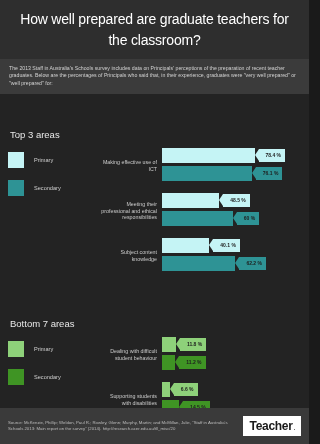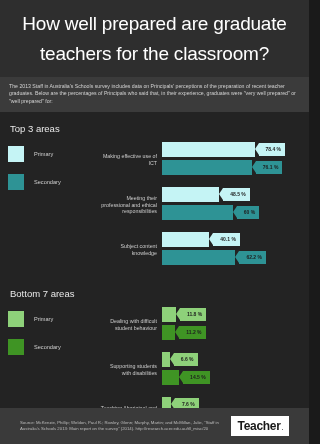--- a/index.html
+++ b/index.html
@@ -18,22 +18,22 @@
   }
 
   
   .header {
     background: #2e2e2e;
     padding: 9px 10px 8px 10px;
     text-align: center;
   }
   .header h1 {
     color: #ffffff;
-    font-size: 19px;
-    line-height: 30px;
+    font-size: 14px;
+    line-height: 21px;
     font-weight: 400;
     letter-spacing: -0.2px;
   }
 
   .subtitle-band {
     background: #3b3b3b;
     padding: 6px 9px 7px 9px;
   }
   .subtitle-band p {
     color: #d2d2d2;
@@ -45,20 +45,21 @@
   
   .section {
     position: relative;
     padding: 0 8px;
   }
   .section-title {
     color: #e8e8e8;
     font-size: 9.5px;
     font-weight: 400;
     padding: 11px 0 0 2px;
+    margin-top: 24px;
   }
 
   .section-body {
     display: flex;
     flex-direction: row;
     align-items: flex-start;
     padding-top: 8px;
   }
 
   
@@ -146,21 +147,21 @@
   .footer {
     position: absolute;
     left: 0;
     bottom: 0;
     width: 309px;
     height: 36px;
     background: #3a3a3a;
     display: flex;
     align-items: center;
     justify-content: space-between;
-    padding: 0 20px;
+    padding: 0 8px;
   }
   .source {
     color: #bdbdbd;
     font-size: 4.3px;
     line-height: 6px;
     max-width: 225px;
   }
   .brand {
     background: #ffffff;
     color: #1a1a1a;

